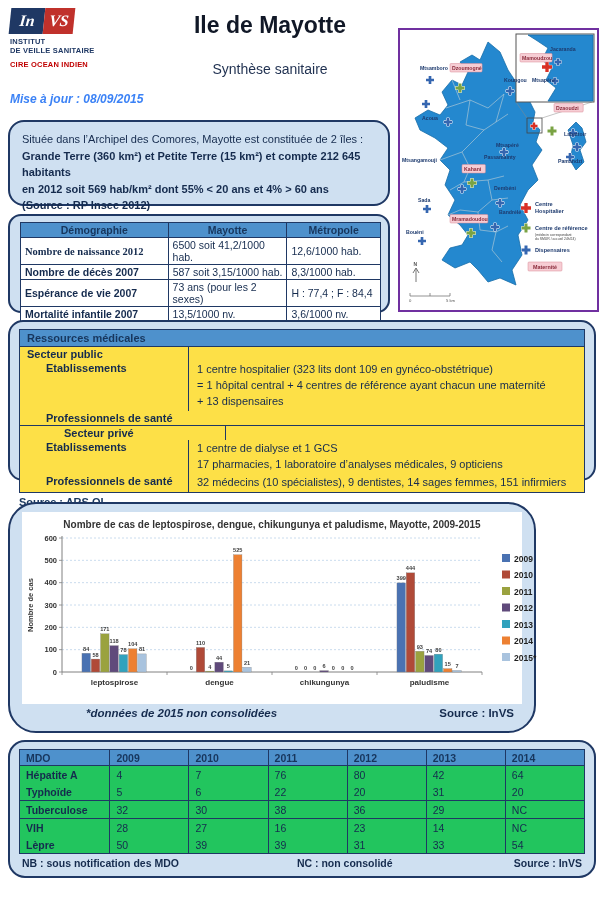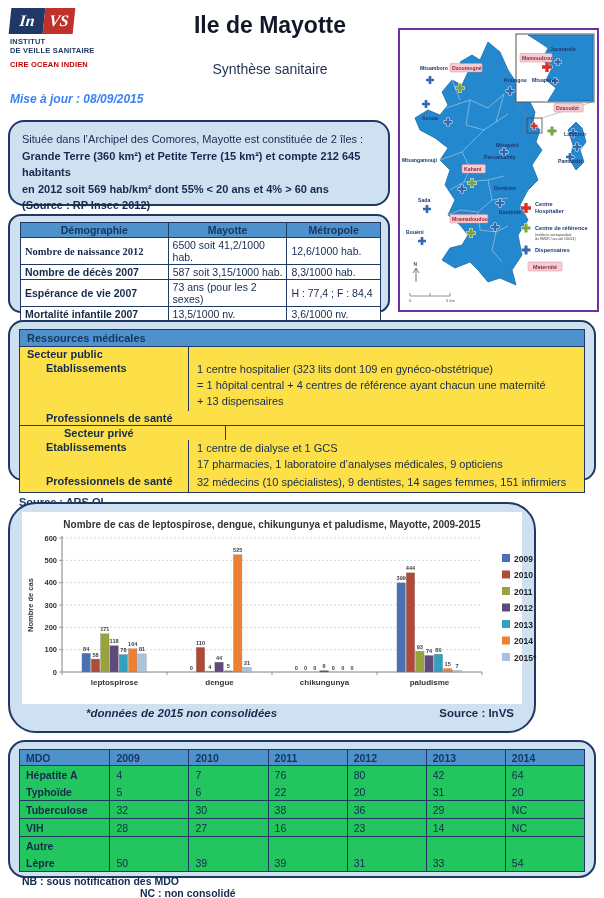--- a/index.html
+++ b/index.html
@@ -45,21 +45,21 @@
   .chart-foot{display:flex;justify-content:space-between;font-size:11.5px;margin-top:3px;padding:0 8px 0 64px;color:#152b4e;}
   .chart-foot .note{font-weight:bold;font-style:italic;}
   .chart-foot .src{font-weight:bold;}
   
   .mdo{border-radius:17px;padding:7px 9px 4px 9px;}
   table.mdoTable{border-collapse:collapse;width:100%;background:#22c55e;}
   table.mdoTable th{background:#4e91cc;color:#17365d;font-size:10.5px;font-weight:bold;border:1.2px solid #1f3864;padding:1.5px 6px;text-align:left;}
   table.mdoTable td{font-size:10.5px;border-left:1.2px solid #1f3864;border-right:1.2px solid #1f3864;padding:1.5px 6px;color:#152b4e;height:14px;}
   table.mdoTable tr.gstart td{border-top:1.2px solid #1f3864;}
   table.mdoTable tr:last-child td{border-bottom:1.2px solid #1f3864;}
-  .mdo-foot{display:flex;font-size:10.5px;font-weight:bold;margin-top:3px;padding:0 3px;color:#152b4e;flex-direction:column;}
+  .mdo-foot{display:flex;font-size:10.5px;font-weight:bold;margin-top:3px;padding:0 3px;color:#152b4e;}
   .mdo-foot .f2{margin-left:118px;}
   .mdo-foot .f3{margin-left:auto;}
   
   .mapbox{background:#fff;border:2px solid #7030a0;box-sizing:border-box;}
 </style>
 </head>
 <body>
 
 <div class="abs" style="left:10px;top:8px;">
   <div class="logo-flag">
@@ -440,29 +440,20 @@
         </tr>
         <tr class="gstart">
           <td class="rowlabel">VIH</td>
           <td>28</td>
           <td>27</td>
           <td>16</td>
           <td>23</td>
           <td>14</td>
           <td>NC</td>
         </tr>
-        <tr class="gstart">
-          <td class="rowlabel">Autre</td>
-          <td></td>
-          <td></td>
-          <td></td>
-          <td></td>
-          <td></td>
-          <td></td>
-        </tr>
         <tr>
           <td class="rowlabel">Lèpre</td>
           <td>50</td>
           <td>39</td>
           <td>39</td>
           <td>31</td>
           <td>33</td>
           <td>54</td>
         </tr>
       </tbody>

